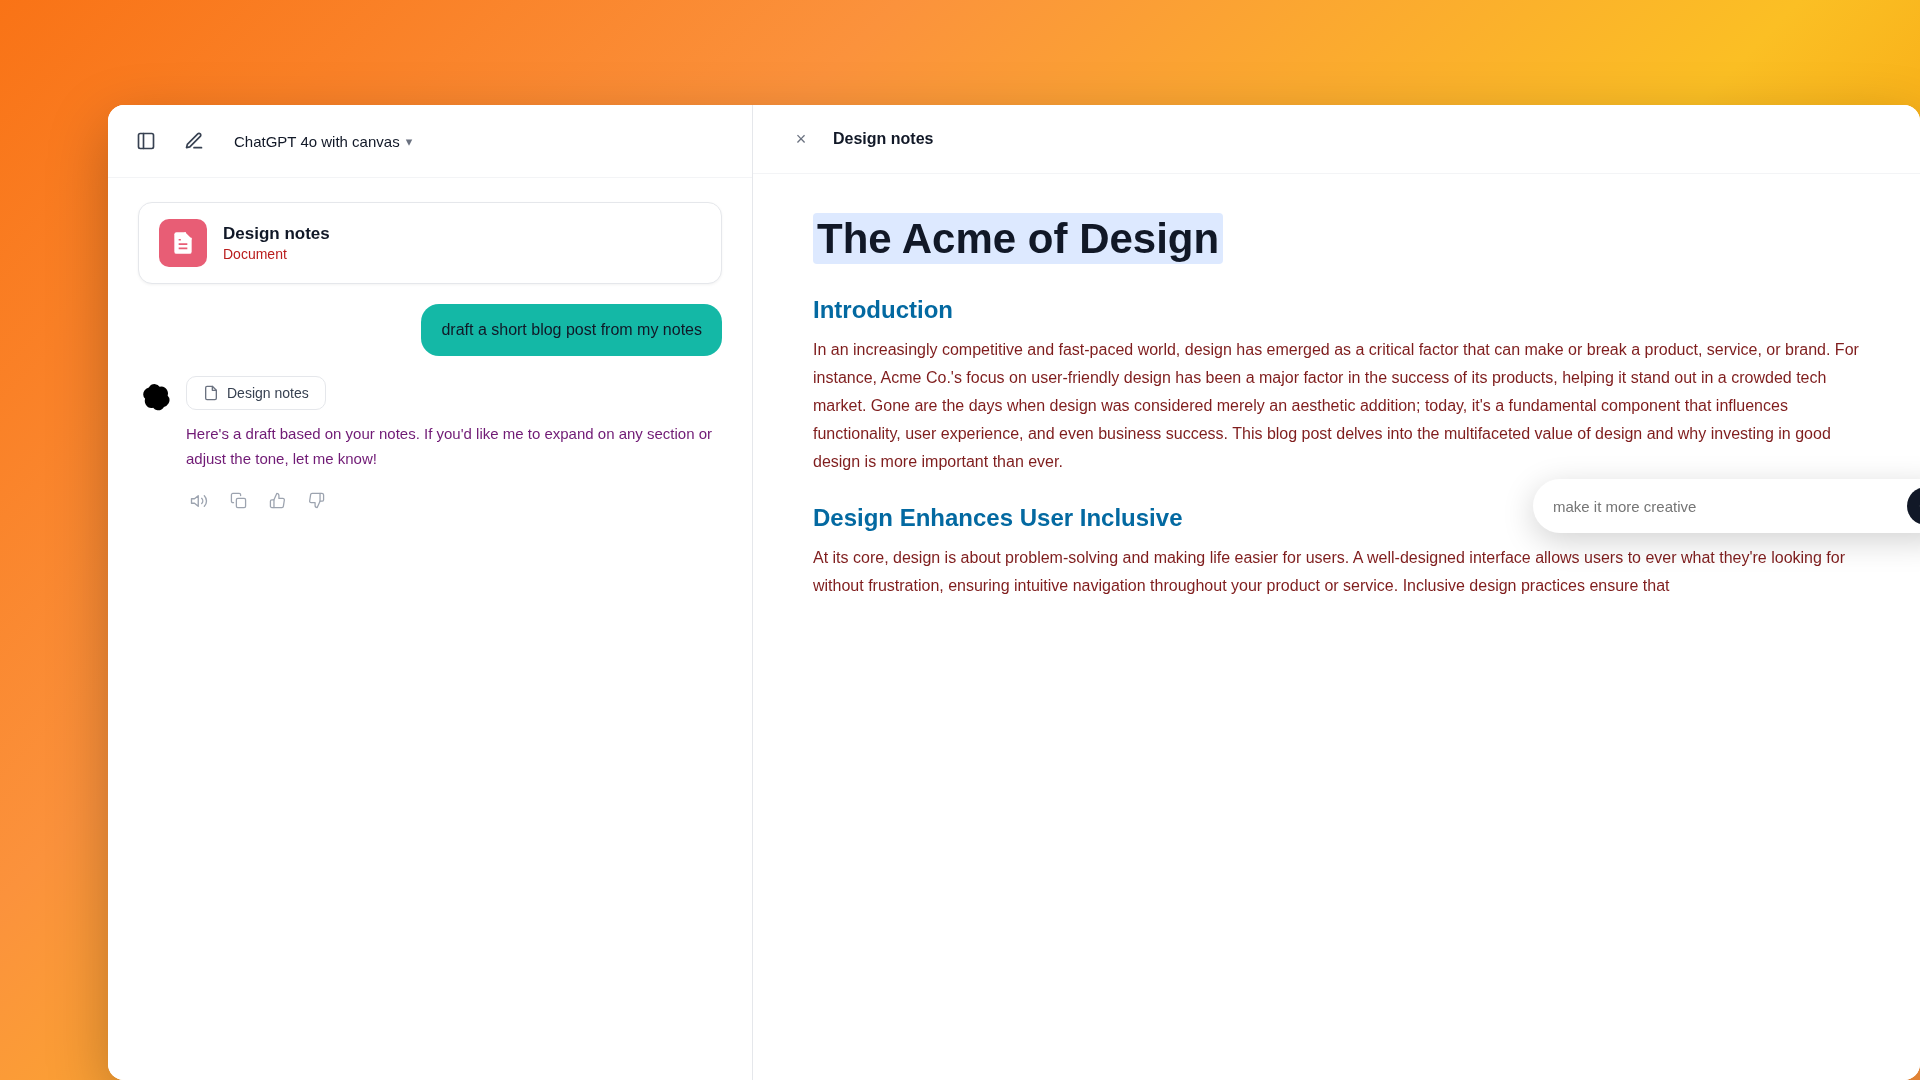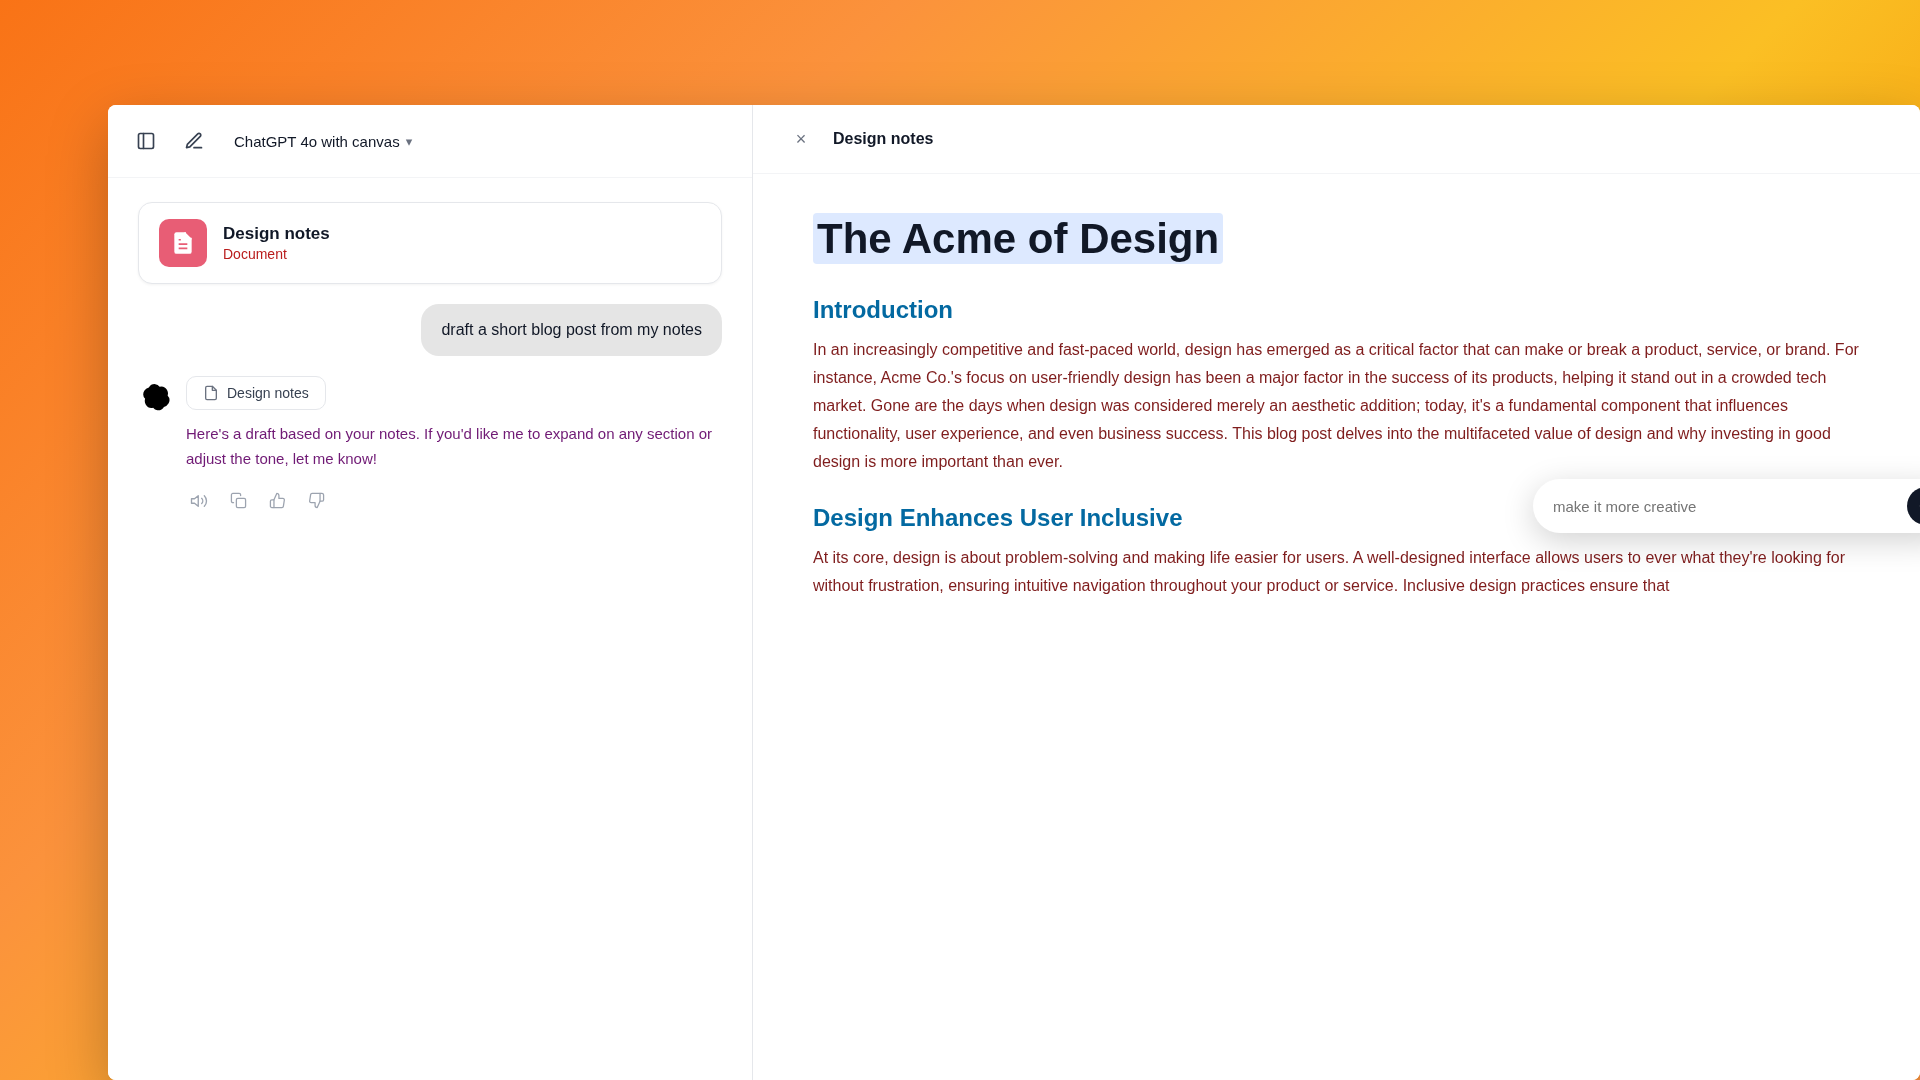--- a/index.html
+++ b/index.html
@@ -15,21 +15,21 @@
       justify-content: center;
     }
 
     .app-window {
       position: absolute;
       left: 108px;
       top: 105px;
       width: 1812px;
       height: 975px;
       background: white;
-      border-radius: 8px;
+      border-radius: 16px;
       display: flex;
       overflow: hidden;
       box-shadow: 0 20px 60px rgba(0,0,0,0.25);
     }
 
     
     .left-panel {
       width: 645px;
       min-width: 645px;
       background: #ffffff;
@@ -117,21 +117,21 @@
     }
 
     .doc-type {
       font-size: 14px;
       color: #b91c1c;
       margin-top: 2px;
     }
 
     .user-message {
       align-self: flex-end;
-      background: #e5e5e5;
+      background: #14b8a6;
       border-radius: 18px;
       padding: 14px 20px;
       max-width: 380px;
       font-size: 16px;
       line-height: 1.5;
       color: #111827;
     }
 
     .assistant-row {
       display: flex;

